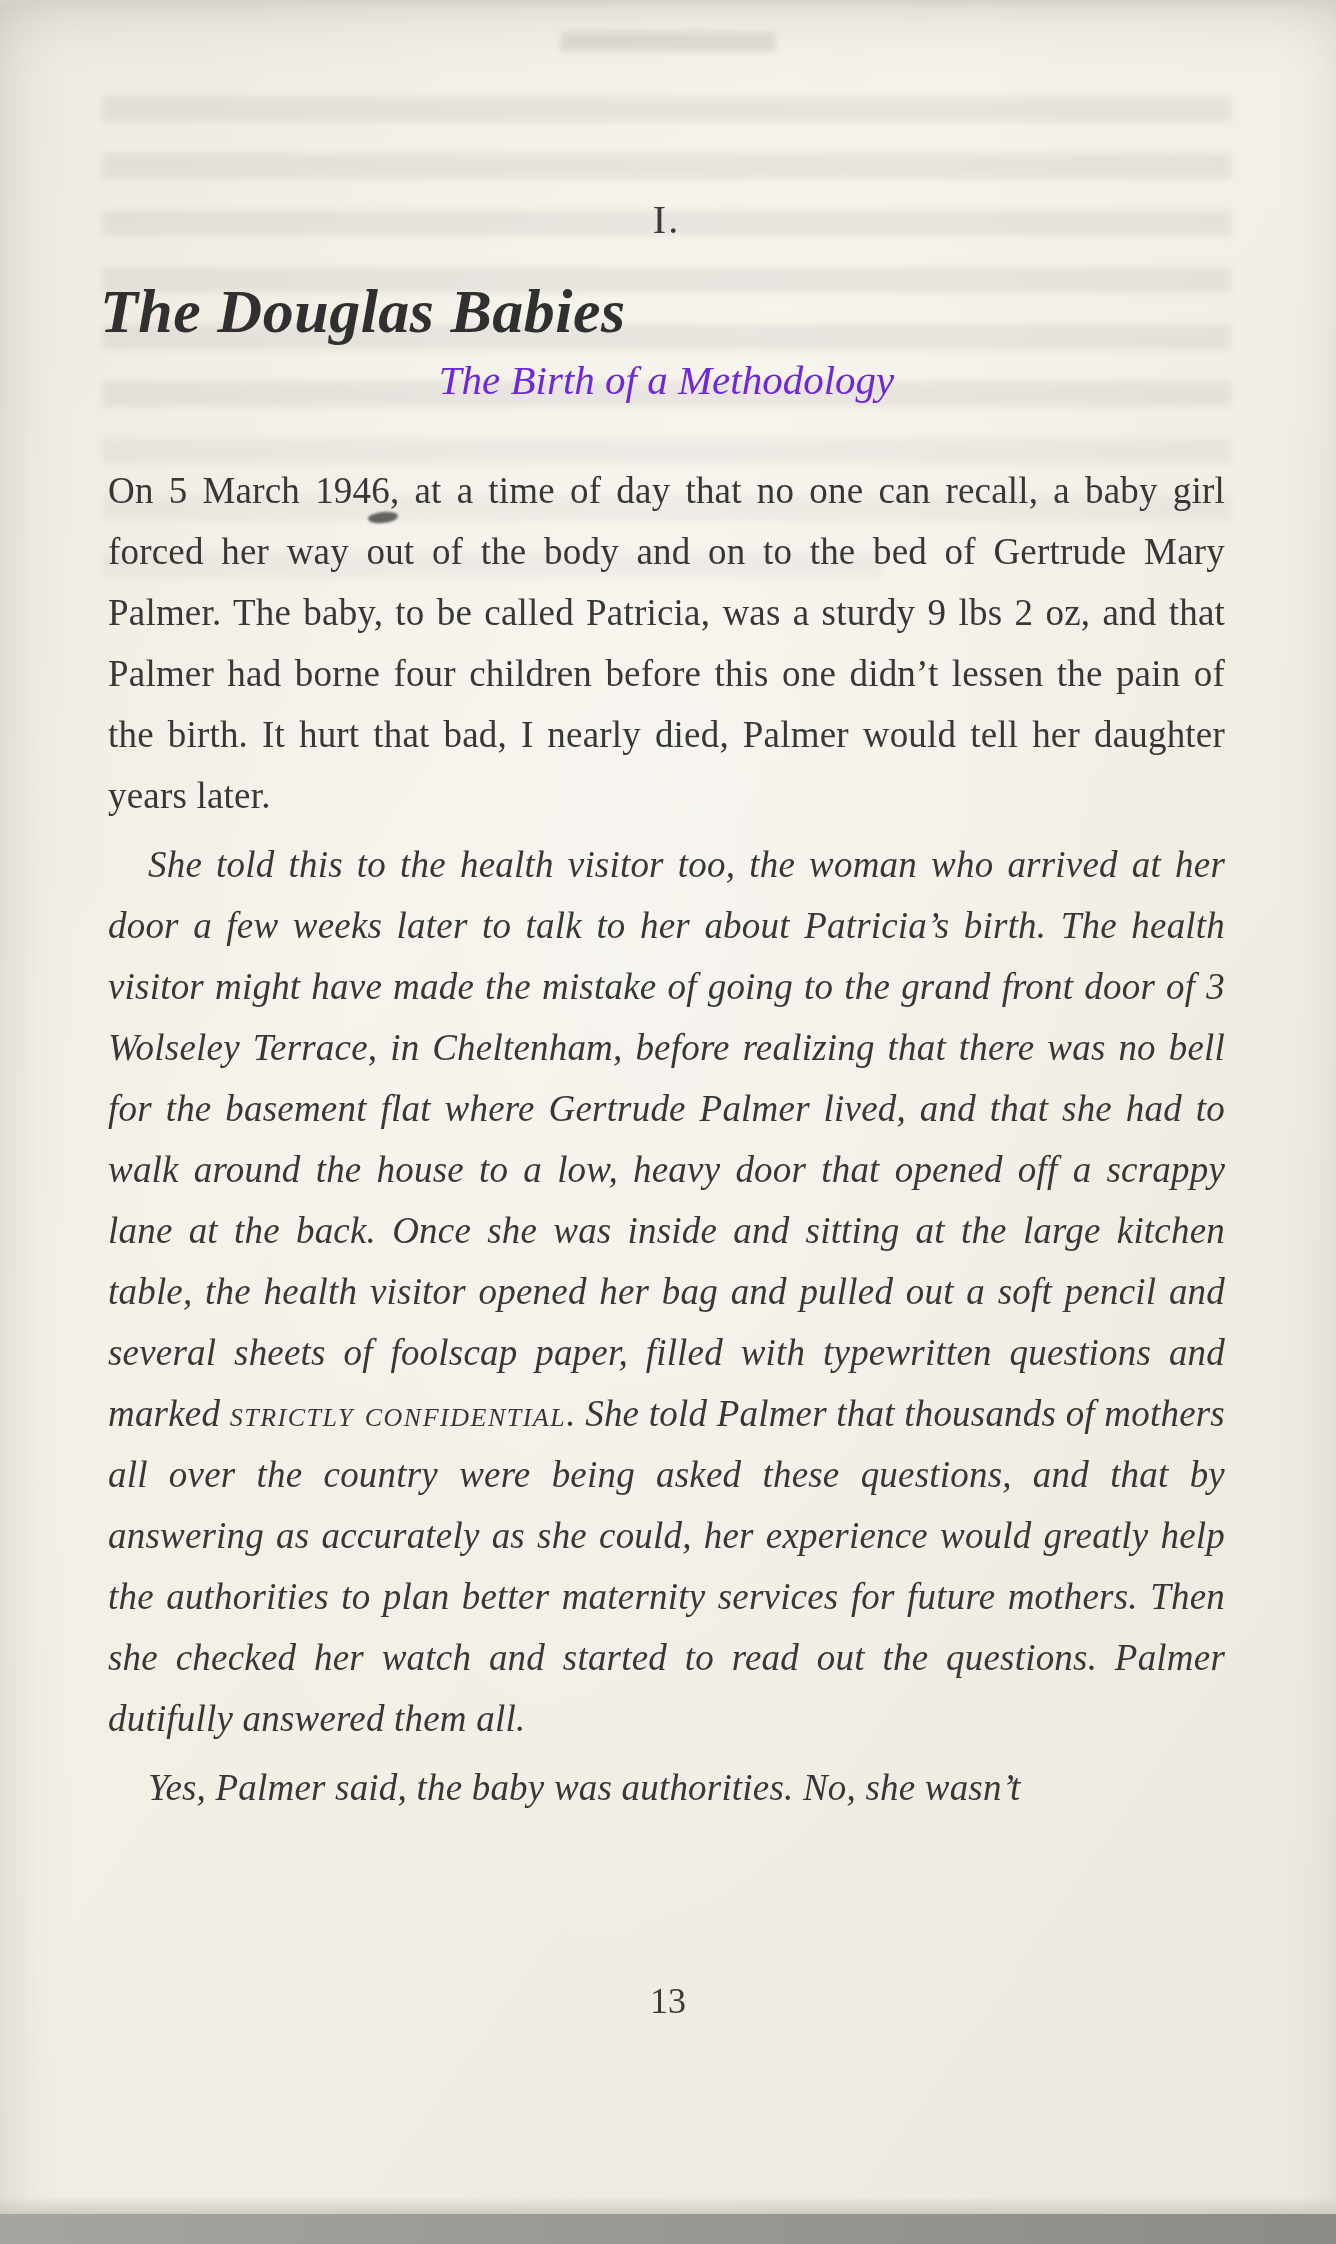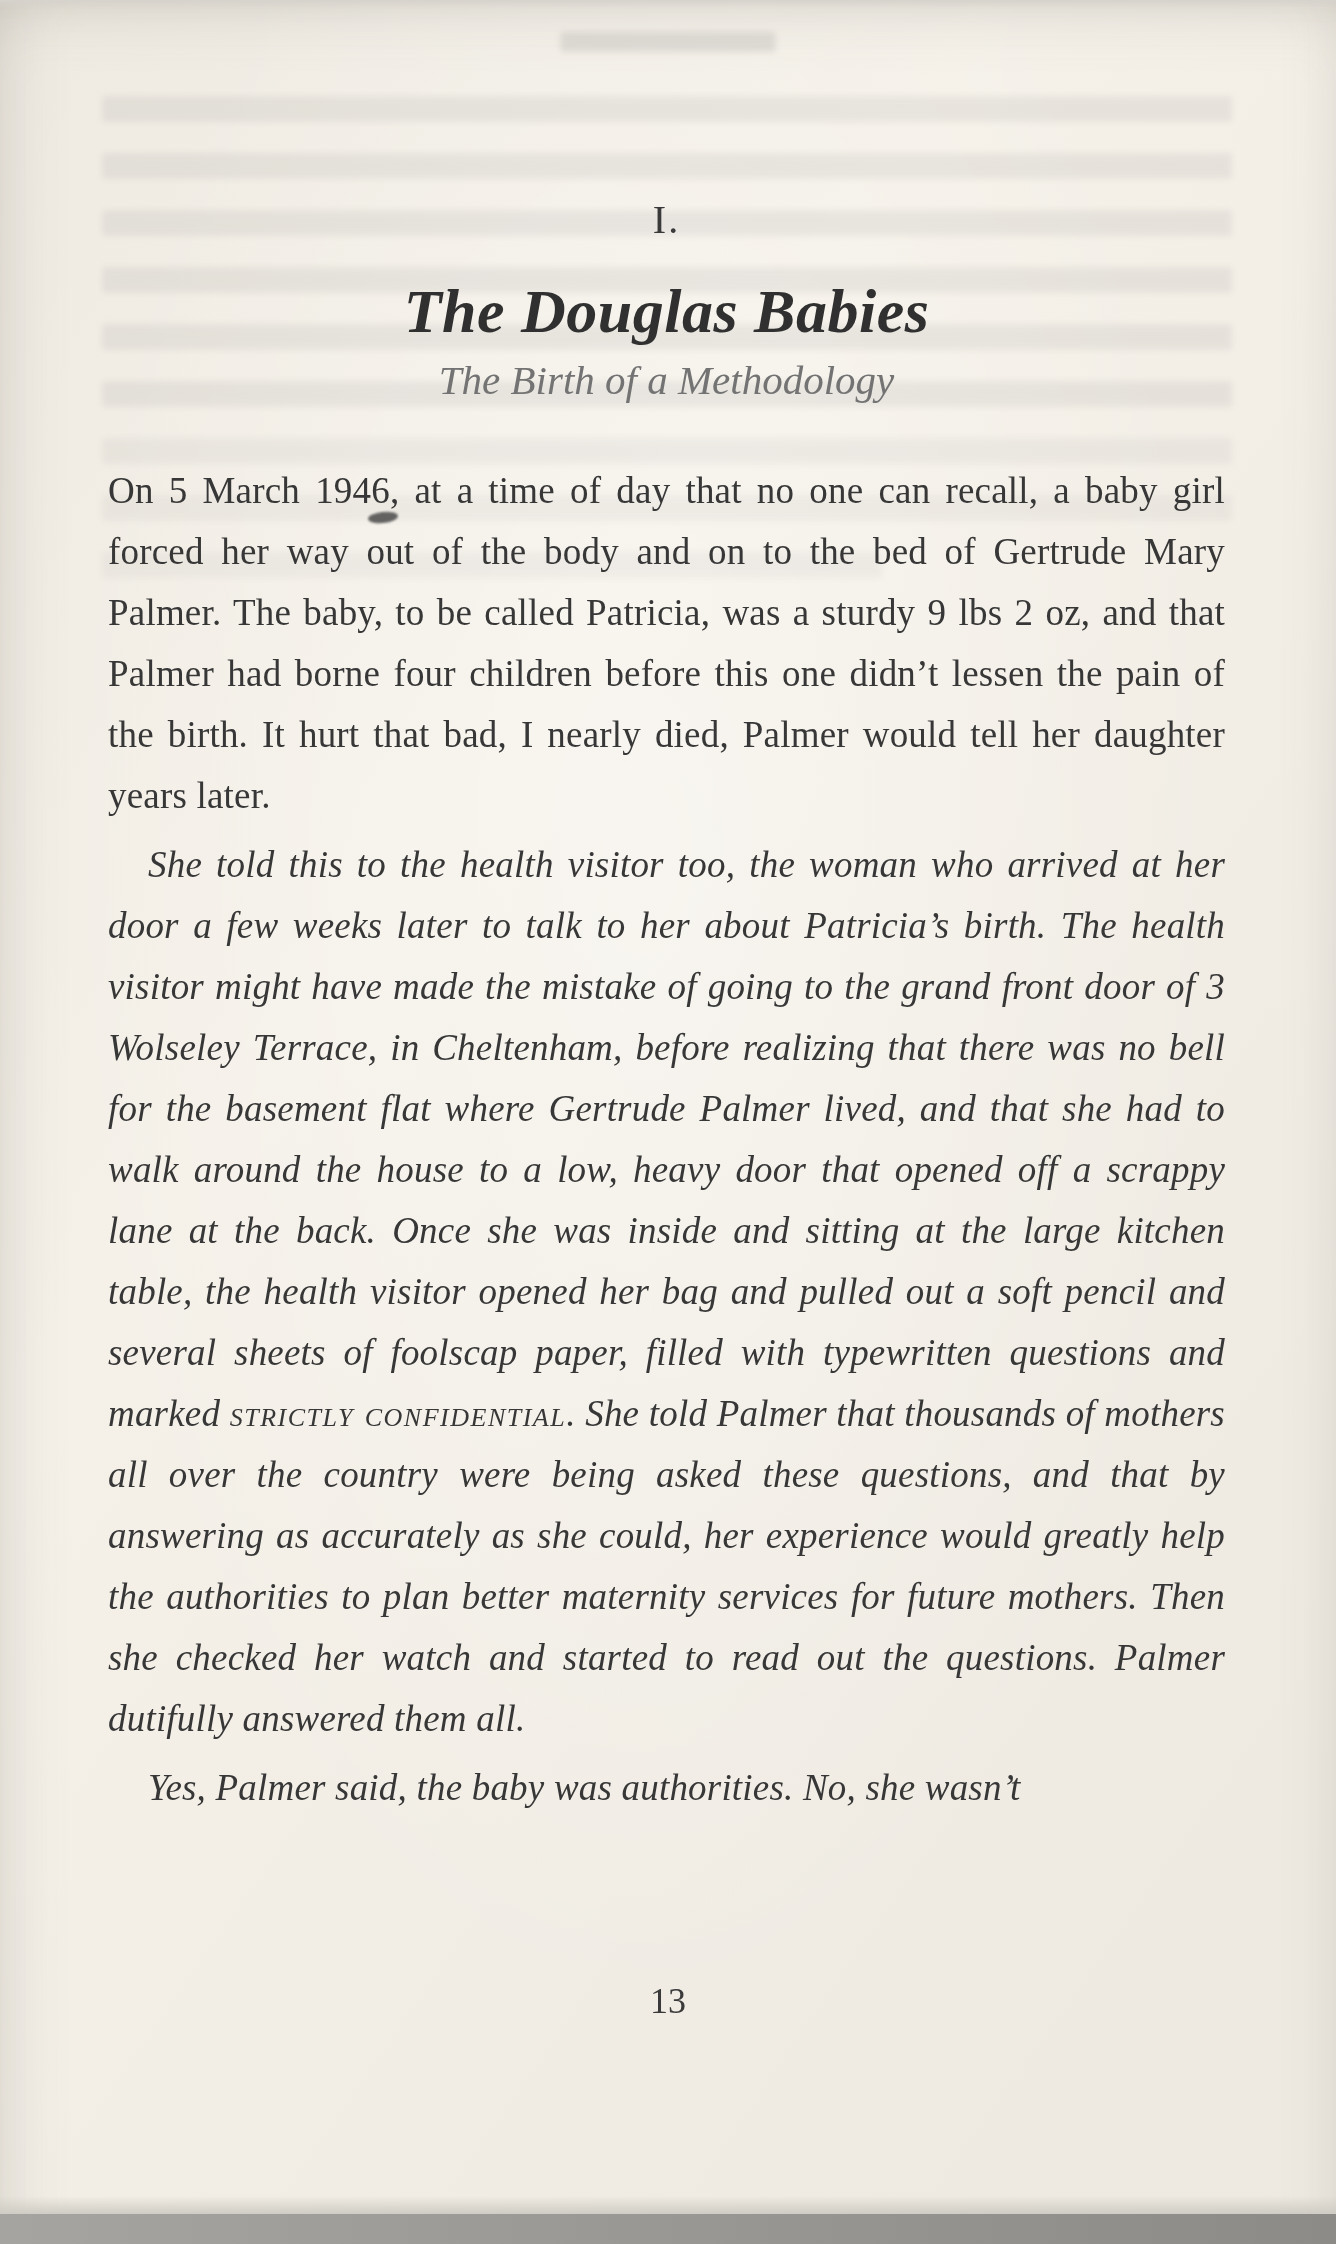--- a/index.html
+++ b/index.html
@@ -91,37 +91,37 @@
     margin: 196px 0 0 0;
     text-align: center;
     font-size: 40px;
     line-height: 48px;
     letter-spacing: 2px;
     color: #3a3a3a;
   }
 
   .chapter-title {
     margin: 30px 0 0 0;
-    text-align: center;
+    text-align: left;
     font-style: italic;
     font-weight: 600;
     font-size: 62px;
     line-height: 74px;
     color: #303030;
     letter-spacing: 0.5px;
   }
 
   .chapter-subtitle {
     margin: 8px 0 0 0;
     text-align: center;
     font-style: italic;
     font-weight: 500;
     font-size: 41px;
     line-height: 49px;
-    color: #737373;
+    color: #6d28d9;
   }
 
   .body-text {
     margin-top: 55px;
     font-size: 37px;
     line-height: 61px;
     text-align: justify;
     color: #373737;
     letter-spacing: 0.2px;
   }

